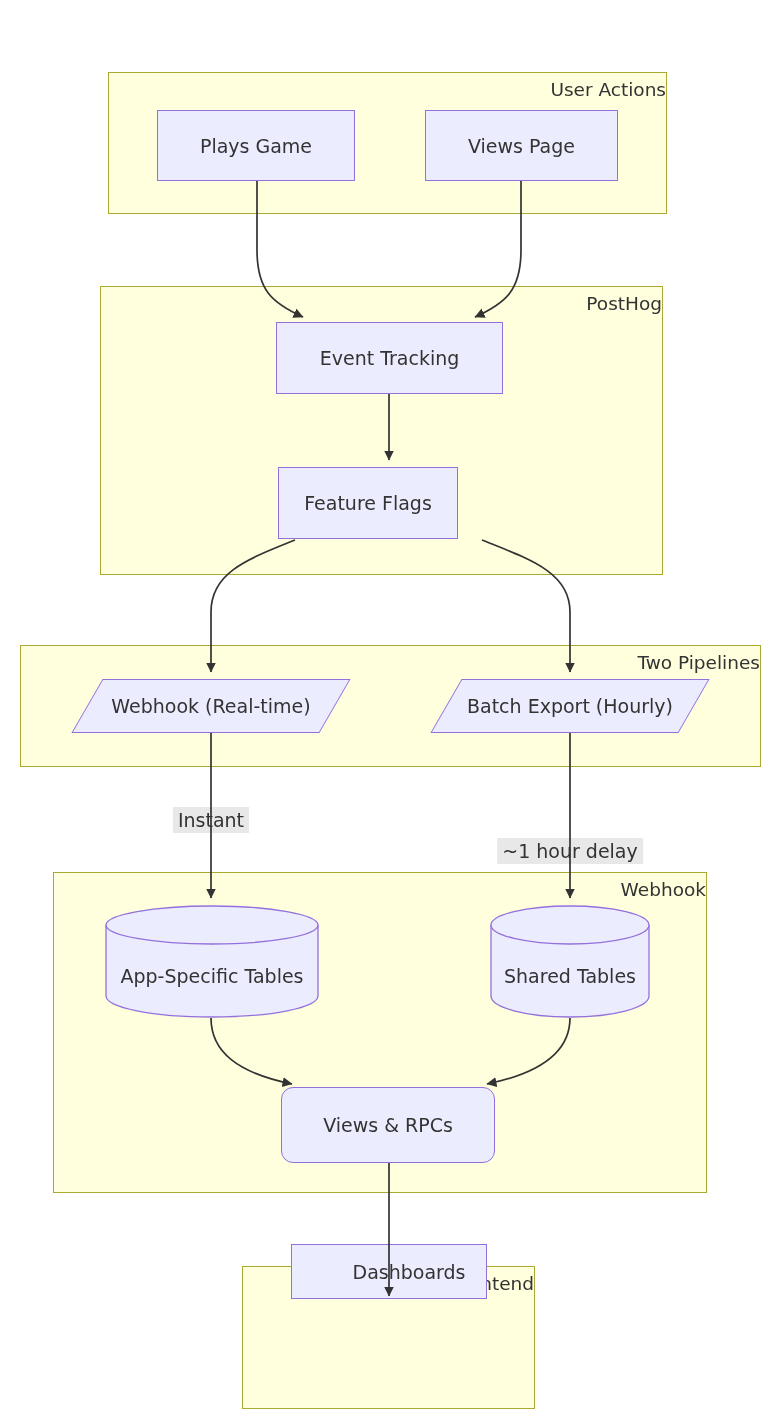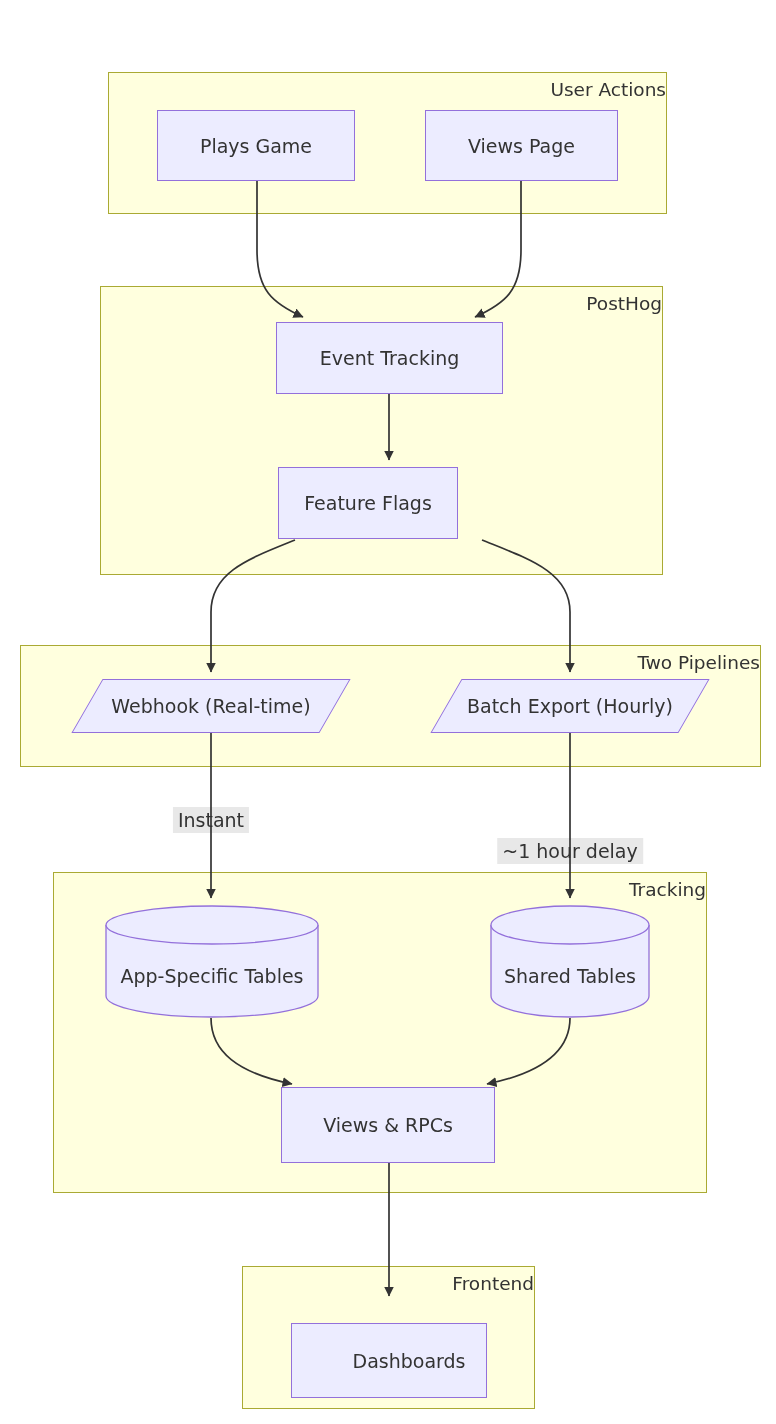--- a/index.html
+++ b/index.html
@@ -50,21 +50,21 @@
   <div class="cluster" style="left:108px;top:72px;width:559px;height:142px;">
     <div class="cluster-label">User Actions</div>
   </div>
   <div class="cluster" style="left:100px;top:286px;width:563px;height:289px;">
     <div class="cluster-label">PostHog</div>
   </div>
   <div class="cluster" style="left:20px;top:645px;width:741px;height:122px;">
     <div class="cluster-label">Two Pipelines</div>
   </div>
   <div class="cluster" style="left:53px;top:872px;width:654px;height:321px;">
-    <div class="cluster-label">Tracking</div>
+    <div class="cluster-label">Webhook</div>
   </div>
   <div class="cluster" style="left:242px;top:1266px;width:293px;height:143px;">
     <div class="cluster-label">Frontend</div>
   </div>
 
   <div class="node rect-node" style="left:157px;top:110px;width:198px;height:71px;">
     <span class="node-label">Plays Game</span>
   </div>
   <div class="node rect-node" style="left:425px;top:110px;width:193px;height:71px;">
     <span class="node-label">Views Page</span>
@@ -93,24 +93,24 @@
     <span class="node-label">App-Specific Tables</span>
   </div>
   <div class="node cyl" style="left:490px;top:905px;width:160px;height:113px;">
     <svg width="160" height="113" viewBox="0 0 160 113">
       <path d="M1,20 L1,91 C1,102.5 36,112 80,112 C124,112 159,102.5 159,91 L159,20" fill="#ECECFF" stroke="#9370DB" stroke-width="1.3"></path>
       <ellipse cx="80" cy="20" rx="79" ry="19" fill="#ECECFF" stroke="#9370DB" stroke-width="1.3"></ellipse>
     </svg>
     <span class="node-label">Shared Tables</span>
   </div>
 
-  <div class="node rect-node" style="left:281px;top:1087px;width:214px;height:76px;">
+  <div class="node rect-node" style="left:281px;top:1087px;width:214px;height:76px;border-radius:12px;">
     <span class="node-label">Views &amp; RPCs</span>
   </div>
-  <div class="node rect-node" style="left:291px;top:1323px;width:196px;height:75px;padding-left:40px;">
+  <div class="node rect-node" style="left:291px;top:1244px;width:196px;height:55px;padding-left:40px;">
     <span class="node-label">Dashboards</span>
   </div>
 
   <div class="edge-label" style="left:211px;top:820px;">Instant</div>
   <div class="edge-label" style="left:570px;top:820px;margin-top:31px;">~1 hour delay</div>
 
   <svg class="edges" width="776" height="1424" viewBox="0 0 776 1424">
     <defs>
       <marker id="arrow" markerUnits="userSpaceOnUse" markerWidth="12" markerHeight="12" refX="9.5" refY="5" orient="auto">
         <path d="M0,0 L10,5 L0,10 Z" fill="#333333"></path>

